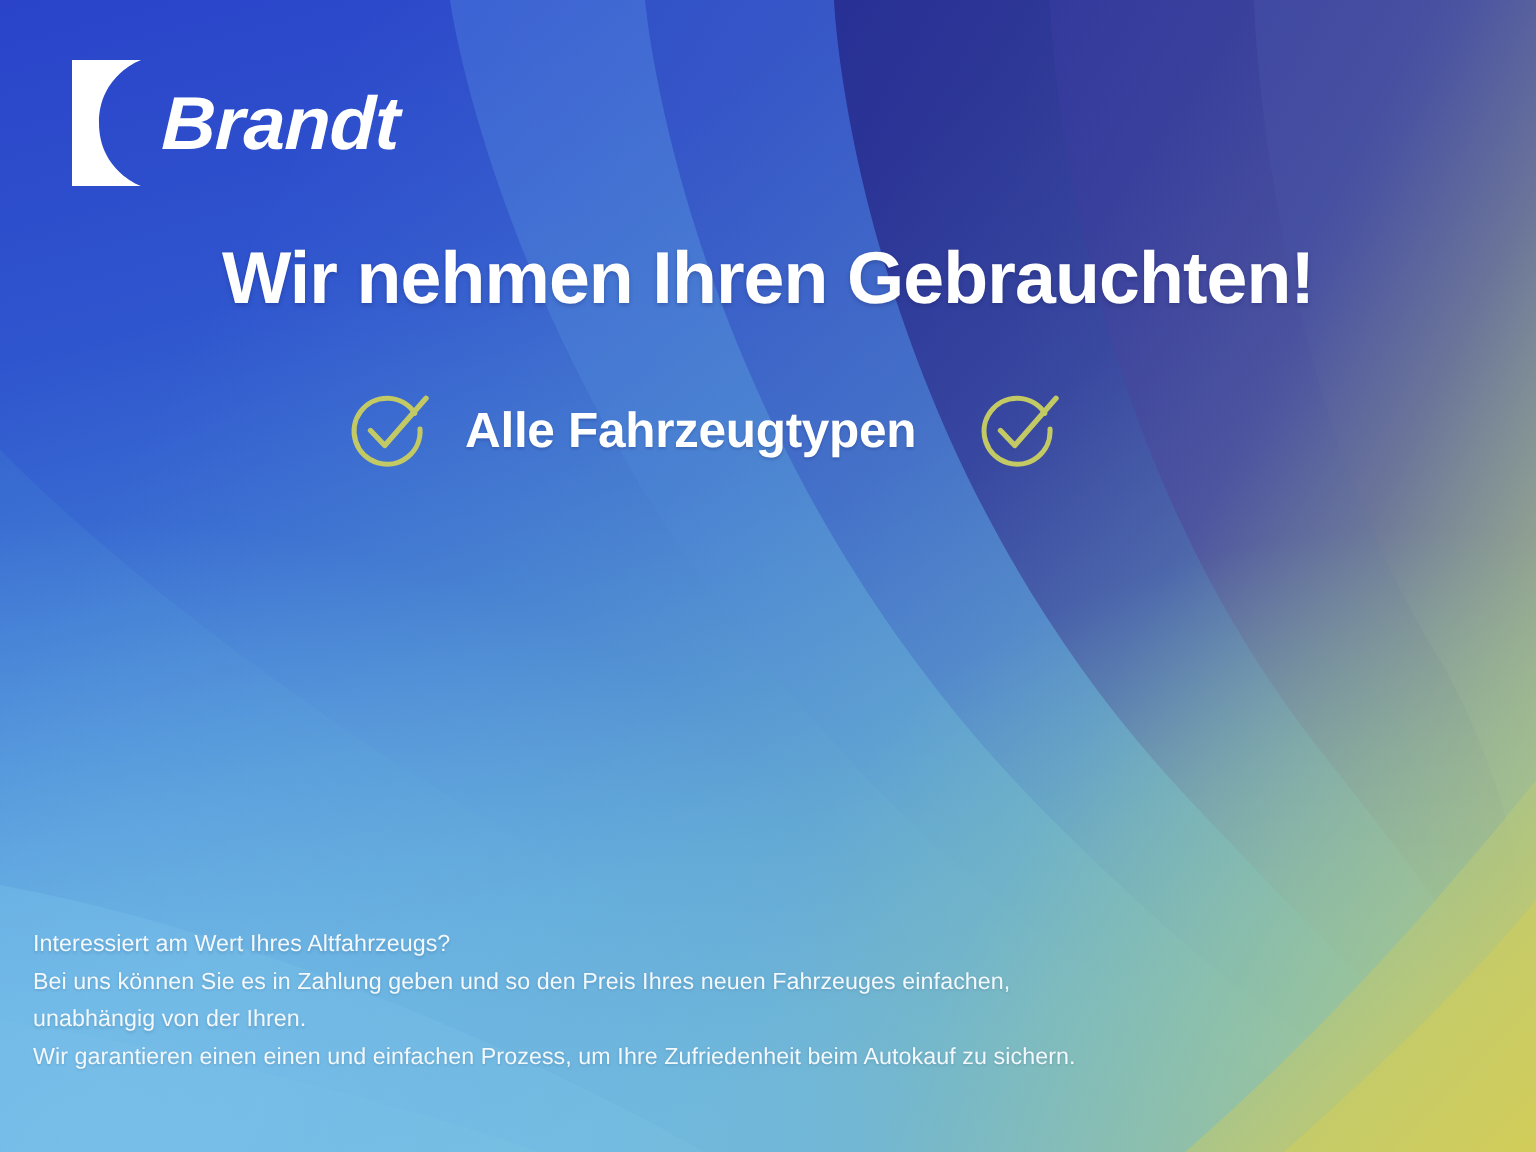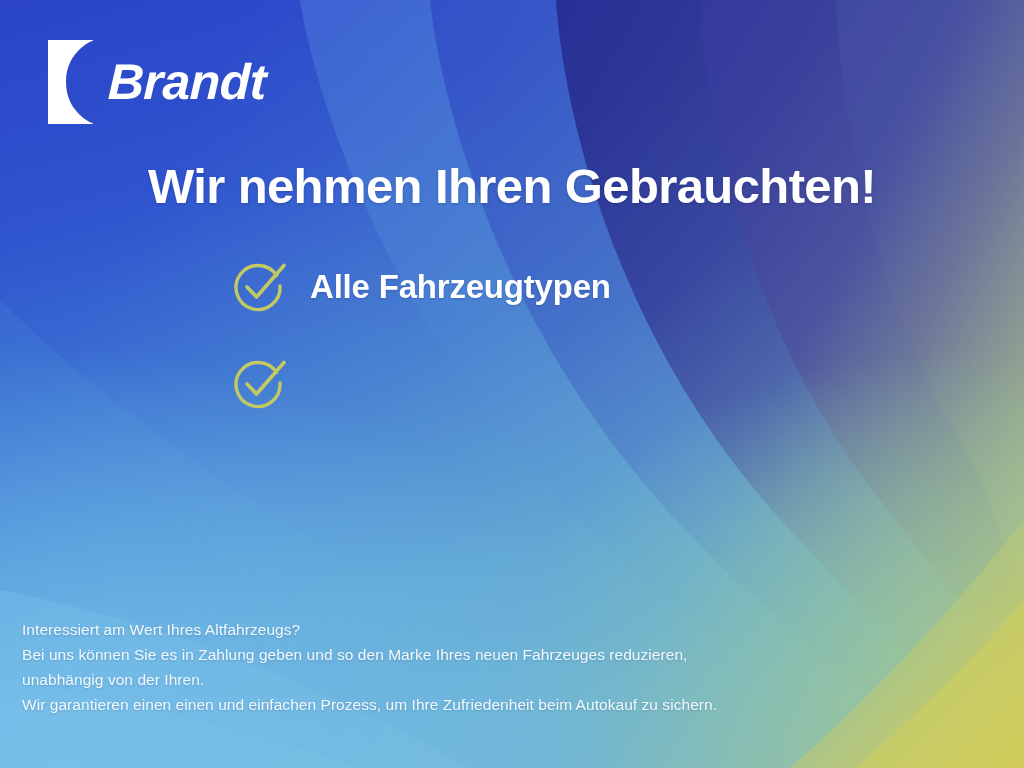--- a/index.html
+++ b/index.html
@@ -62,21 +62,21 @@
     letter-spacing:-0.6px;
     line-height:1.08;
     text-shadow:0 1px 3px rgba(10,20,80,0.25);
     font-family:"Liberation Sans", sans-serif;
   }
 
   
   .checklist {
     position:absolute;
     left:232px; top:258px;
-    display:flex; flex-direction:column;
+    display:flex; flex-direction:row;
     gap:41px;
   }
   .check-item {
     display:flex; align-items:center; gap:22px;
     height:56px;
   }
   .check-icon { width:56px; height:56px; flex:0 0 auto; display:block; }
   .check-icon svg { display:block; width:56px; height:56px; overflow:visible; }
   .check-label {
     color:#ffffff;
@@ -252,19 +252,19 @@
           </svg>
         </span>
       </li>
 
 
 
     </ul>
 
     <div class="para">
       <p>Interessiert am Wert Ihres Altfahrzeugs?</p>
-      <p>Bei uns können Sie es in Zahlung geben und so den Marke Ihres neuen Fahrzeuges reduzieren,</p>
+      <p>Bei uns können Sie es in Zahlung geben und so den Preis Ihres neuen Fahrzeuges einfachen,</p>
       <p>unabhängig von der Ihren.</p>
       <p>Wir garantieren einen einen und einfachen Prozess, um Ihre Zufriedenheit beim Autokauf zu sichern.</p>
     </div>
 
   </div>
 </div>
 
 </body></html>

